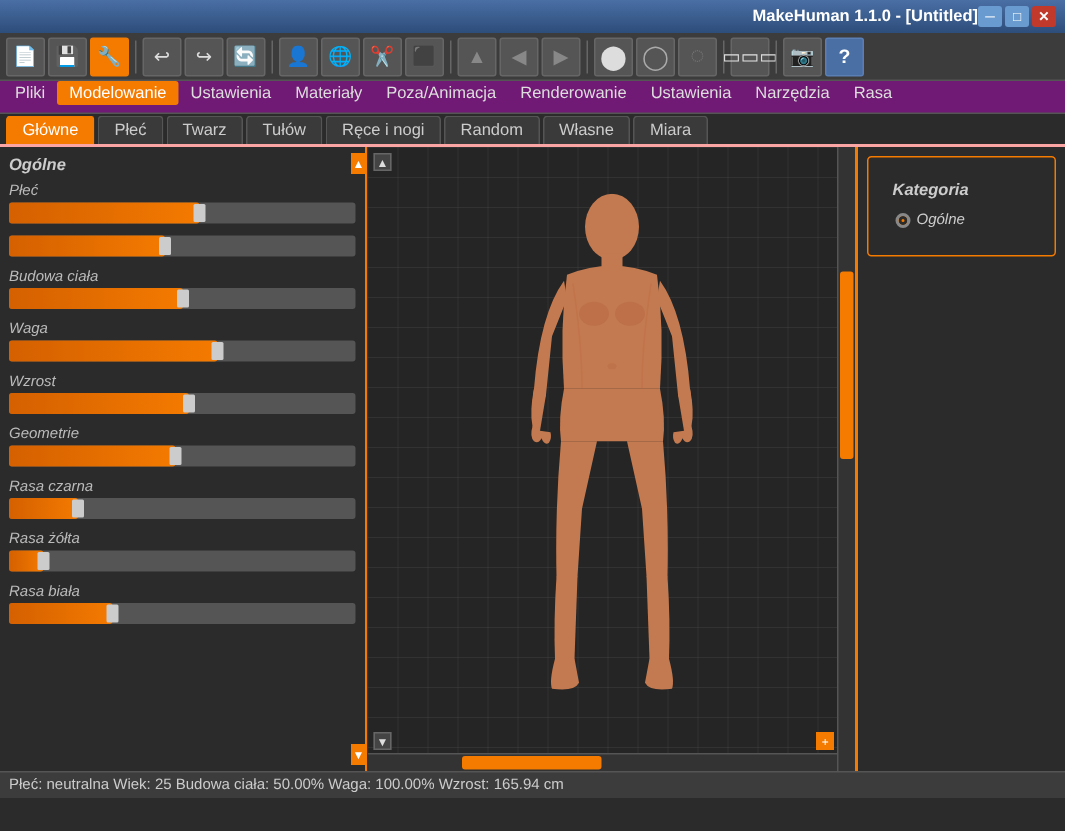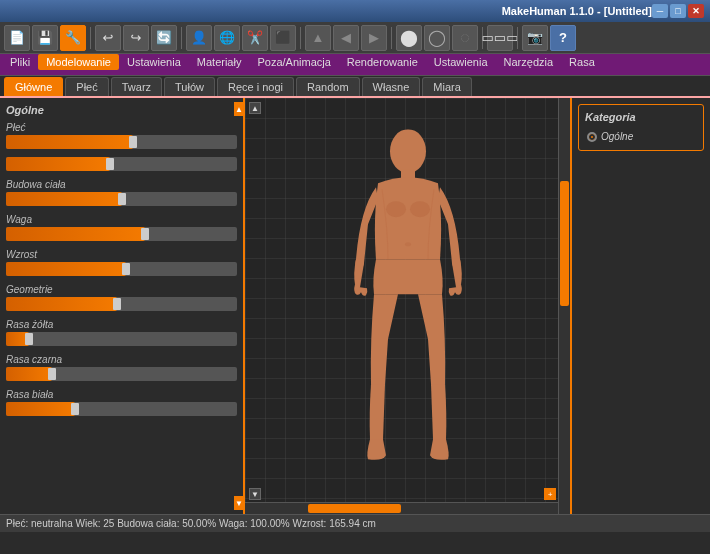--- a/index.html
+++ b/index.html
@@ -223,21 +223,21 @@
     
     #right-panel {
       width: 140px;
       background: #2b2b2b;
       border-left: 2px solid #f47a00;
       padding: 6px;
     }
     .kategoria-box {
       border: 1px solid #f47a00;
       border-radius: 3px;
-      padding: 6px;
+      padding: 16px;
     }
     .kategoria-title {
       color: #ccc;
       font-size: 11px;
       font-weight: bold;
       margin-bottom: 6px;
     }
     .radio-item {
       display: flex;
       align-items: center;
@@ -387,31 +387,31 @@
           </div>
         </div>
         <div class="slider-group">
           <div class="slider-label">Geometrie</div>
           <div style="width: 100%; height: 14px; background: rgb(85, 85, 85); border-radius: 2px; position: relative; cursor: pointer;">
             <div style="height: 100%; width: 48%; background: linear-gradient(to right, rgb(212, 96, 0), rgb(244, 122, 0)); border-radius: 2px;"></div>
             <div style="position: absolute; top: 1px; left: 48%; width: 8px; height: 12px; background: rgb(204, 204, 204); border-radius: 1px; transform: translateX(-4px); cursor: ew-resize;"></div>
           </div>
         </div>
         <div class="slider-group">
+          <div class="slider-label">Rasa czarna</div>
+          <div style="width: 100%; height: 14px; background: rgb(85, 85, 85); border-radius: 2px; position: relative; cursor: pointer;">
+            <div style="height: 100%; width: 20%; background: linear-gradient(to right, rgb(212, 96, 0), rgb(244, 122, 0)); border-radius: 2px;"></div>
+            <div style="position: absolute; top: 1px; left: 20%; width: 8px; height: 12px; background: rgb(204, 204, 204); border-radius: 1px; transform: translateX(-4px); cursor: ew-resize;"></div>
+          </div>
+        </div>
+        <div class="slider-group">
           <div class="slider-label">Rasa żółta</div>
           <div style="width: 100%; height: 14px; background: rgb(85, 85, 85); border-radius: 2px; position: relative; cursor: pointer;">
             <div style="height: 100%; width: 10%; background: linear-gradient(to right, rgb(212, 96, 0), rgb(244, 122, 0)); border-radius: 2px;"></div>
             <div style="position: absolute; top: 1px; left: 10%; width: 8px; height: 12px; background: rgb(204, 204, 204); border-radius: 1px; transform: translateX(-4px); cursor: ew-resize;"></div>
-          </div>
-        </div>
-        <div class="slider-group">
-          <div class="slider-label">Rasa czarna</div>
-          <div style="width: 100%; height: 14px; background: rgb(85, 85, 85); border-radius: 2px; position: relative; cursor: pointer;">
-            <div style="height: 100%; width: 20%; background: linear-gradient(to right, rgb(212, 96, 0), rgb(244, 122, 0)); border-radius: 2px;"></div>
-            <div style="position: absolute; top: 1px; left: 20%; width: 8px; height: 12px; background: rgb(204, 204, 204); border-radius: 1px; transform: translateX(-4px); cursor: ew-resize;"></div>
           </div>
         </div>
         <div class="slider-group">
           <div class="slider-label">Rasa biała</div>
           <div style="width: 100%; height: 14px; background: rgb(85, 85, 85); border-radius: 2px; position: relative; cursor: pointer;">
             <div style="height: 100%; width: 30%; background: linear-gradient(to right, rgb(212, 96, 0), rgb(244, 122, 0)); border-radius: 2px;"></div>
             <div style="position: absolute; top: 1px; left: 30%; width: 8px; height: 12px; background: rgb(204, 204, 204); border-radius: 1px; transform: translateX(-4px); cursor: ew-resize;"></div>
           </div>
         </div>
       </div>

